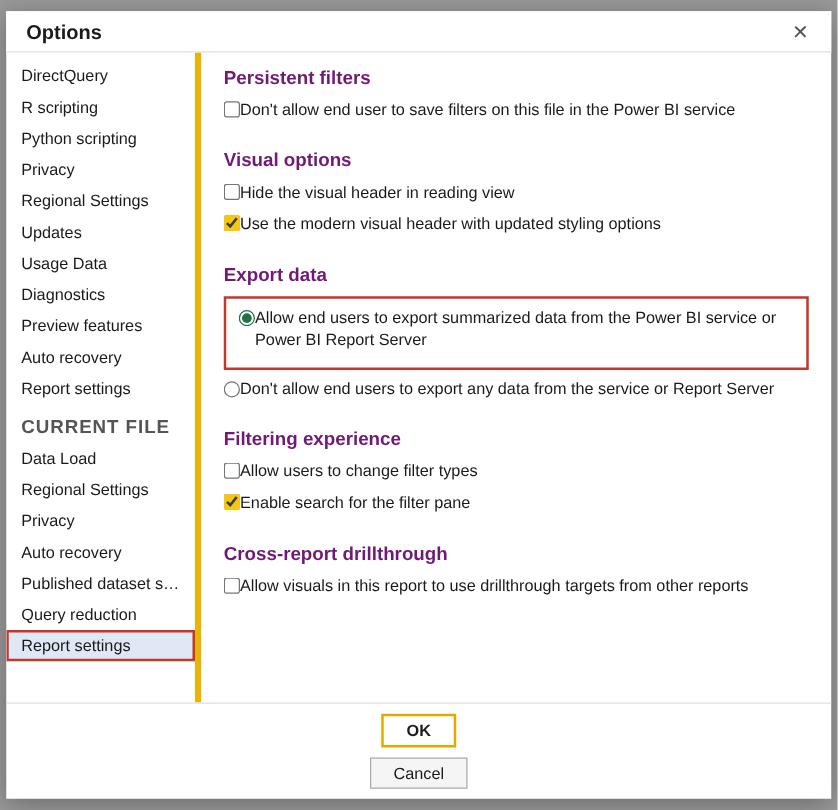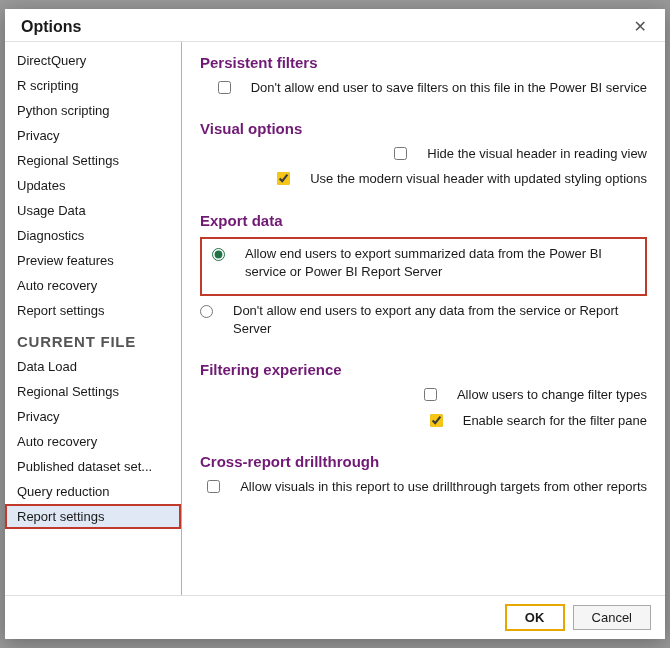--- a/index.html
+++ b/index.html
@@ -46,23 +46,23 @@
       padding: 2px 6px;
       line-height: 1;
     }
     .dialog-body {
       display: flex;
       flex: 1;
       overflow: hidden;
     }
     
     .sidebar {
-      width: 177px;
-      flex-shrink: 0;
-      border-right: 1px solid #eab308;
+      width: 156px;
+      flex-shrink: 0;
+      border-right: 5px solid #eab308;
       overflow: hidden;
       display: flex;
       flex-direction: column;
       position: relative;
     }
     .sidebar-scroll {
       flex: 1;
       overflow-y: auto;
       padding: 6px 0;
       scrollbar-width: thin;
@@ -107,22 +107,21 @@
       font-weight: 600;
       color: #701a75;
       margin-bottom: 8px;
       margin-top: 10px;
     }
     .section-title:first-child { margin-top: 0; }
     .option-row {
       display: flex;
       align-items: flex-start;
       margin-bottom: 7px;
-      gap: 20px;
-      justify-content: flex-end;
+      gap: 0;
     }
     .option-row input[type="checkbox"] {
       margin-top: 2px;
       flex-shrink: 0;
       width: 13px;
       height: 13px;
       cursor: pointer;
       accent-color: #f5c518;
     }
     .option-row input[type="radio"] {
@@ -145,20 +144,21 @@
     }
     
     .dialog-footer {
       display: flex;
       align-items: center;
       justify-content: flex-end;
       padding: 8px 14px;
       border-top: 1px solid #e0e0e0;
       gap: 8px;
       flex-shrink: 0;
+      flex-direction: column;
     }
     .btn {
       padding: 4px 18px;
       font-size: 13px;
       cursor: pointer;
       border: 1px solid #aaa;
       background: #f5f5f5;
       color: #1a1a1a;
       min-width: 60px;
     }

